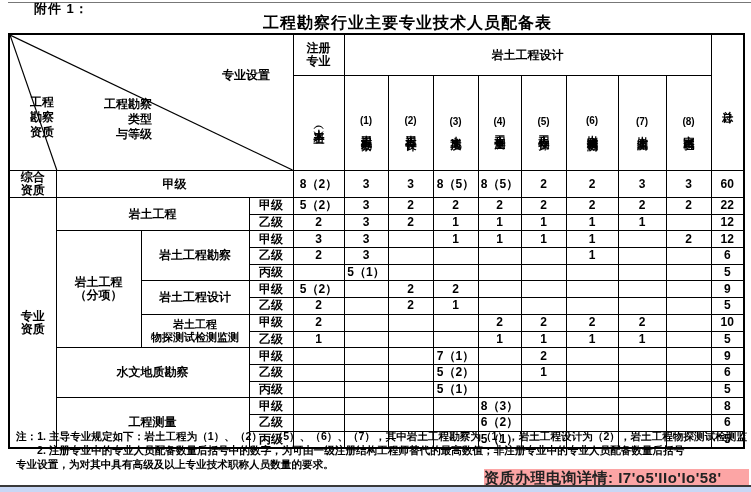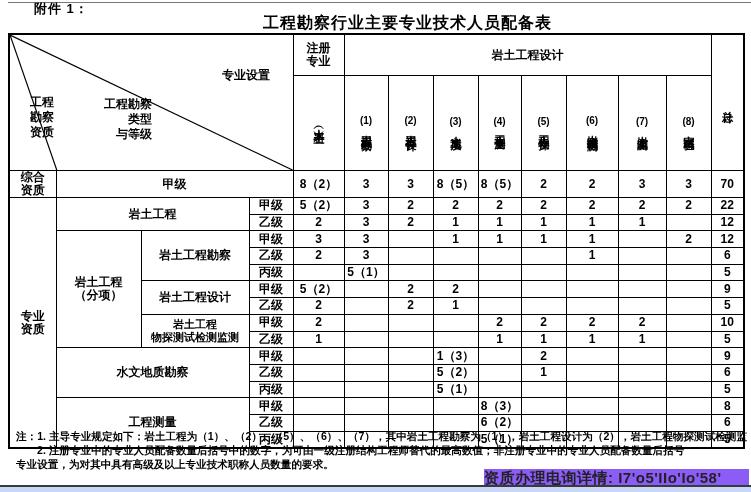--- a/index.html
+++ b/index.html
@@ -35,21 +35,21 @@
   .vwrap{display:flex;flex-direction:column;align-items:center;justify-content:center;height:100%;}
   .vnum{font-size:10px;line-height:11px;font-weight:bold;}
   .vtxt{writing-mode:vertical-rl;text-orientation:mixed;font-size:11px;font-weight:bold;letter-spacing:1px;line-height:13px;}
   .small2{font-size:11px;line-height:12px;}
   .notes{position:absolute;top:430px;left:16px;width:740px;font-size:10.6px;font-weight:bold;line-height:13.8px;}
   .notes div{white-space:nowrap;}
   .notes .indent{padding-left:21px;}
   .watermark{
     position:absolute;top:469px;left:484px;width:265px;
     font-size:15px;color:#222;font-weight:bold;white-space:nowrap;
-    background:#8b5cf6;letter-spacing:0.5px;
+    background:#fca5a5;letter-spacing:0.5px;
   }
   .botline{position:absolute;top:485px;left:0;width:751px;height:2px;background:#3a3a3a;}
   .botbar{position:absolute;top:487px;left:0;width:751px;height:5px;background:#c8d7f5;}
 </style>
 </head>
 <body>
 
 <div class="topline"></div>
 <div class="attach">附件 1：</div>
 <div class="title">工程勘察行业主要专业技术人员配备表</div>
@@ -159,21 +159,21 @@
     <td colspan="3">甲级</td>
     <td>8（2）</td>
     <td>3</td>
     <td>3</td>
     <td>8（5）</td>
     <td>8（5）</td>
     <td>2</td>
     <td>2</td>
     <td>3</td>
     <td>3</td>
-    <td>70</td>
+    <td>60</td>
   </tr>
 
   <tr class="dr">
     <td class="pre" rowspan="15">专业
 资质</td>
     <td colspan="2" rowspan="2">岩土工程</td>
     <td>甲级</td>
     <td>5（2）</td>
     <td>3</td>
     <td>2</td>
@@ -294,21 +294,21 @@
     <td>1</td>
     <td></td>
     <td>5</td>
   </tr>
   <tr class="dr">
     <td colspan="2" rowspan="3">水文地质勘察</td>
     <td>甲级</td>
     <td></td>
     <td></td>
     <td></td>
-    <td>1（3）</td>
+    <td>7（1）</td>
     <td></td>
     <td>2</td>
     <td></td>
     <td></td>
     <td></td>
     <td>9</td>
   </tr>
   <tr class="dr">
     <td>乙级</td>
     <td></td>

